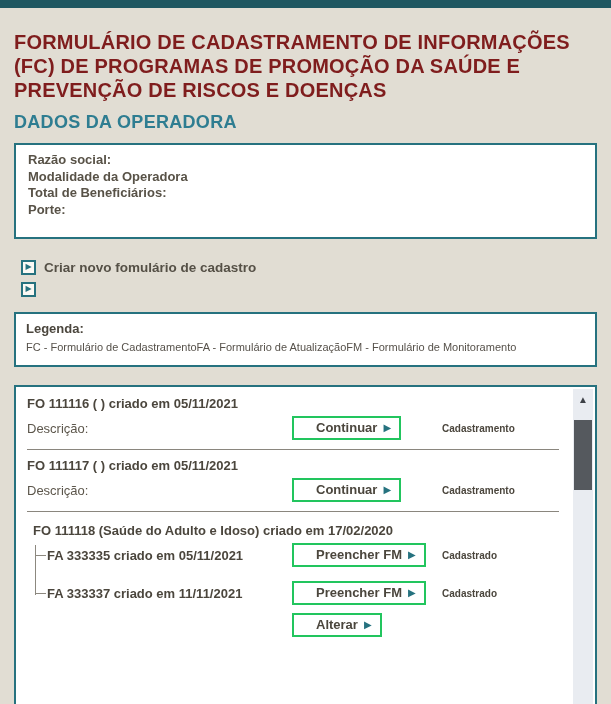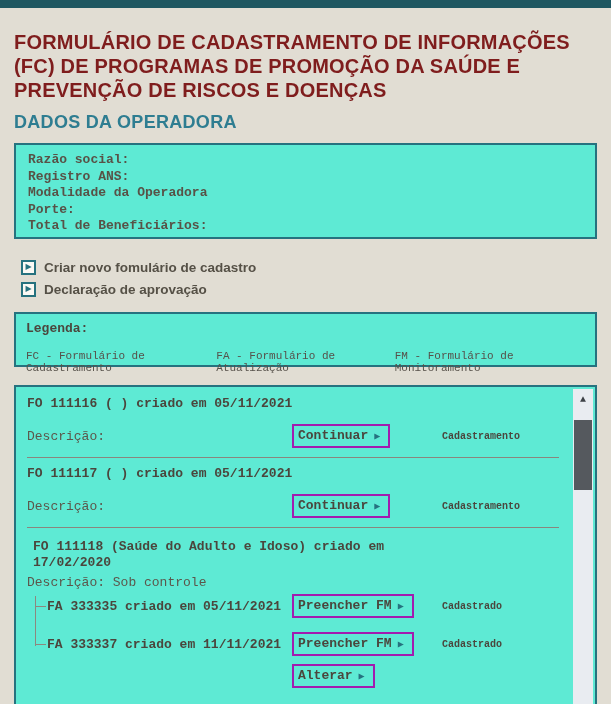--- a/index.html
+++ b/index.html
@@ -20,22 +20,21 @@
     color: #7f1d1d; letter-spacing: 0.2px;
   }
   h2.section-title {
     margin-top: 10px;
     font-size: 18px; font-weight: bold; color: #2e7d91;
     letter-spacing: 0.3px;
   }
 
   .box {
     border: 2px solid #26727f;
-    background: #5eead4;
-    font-family: Liberation Mono, monospace;
+    background: #ffffff;
   }
   .operadora {
     margin-top: 10px; height: 96px;
     padding: 7px 12px;
   }
   .operadora .field-label {
     font-size: 13px; font-weight: bold; color: #585247;
     line-height: 16.5px;
   }
 
@@ -54,50 +53,50 @@
   .action-link .action-label {
     font-size: 13.5px; font-weight: bold; color: #555046;
   }
 
   .legend-box {
     margin-top: 12px; height: 55px;
     padding: 7px 10px 2px 10px;
   }
   .legend-title { font-size: 13px; font-weight: bold; color: #4b463d; }
   .legend-row {
-    margin-top: 14px;
-    display: flex; justify-content: flex-end;
+    margin-top: 5px;
+    display: flex; justify-content: flex-start;
   }
   .legend-item { font-size: 11px; color: #56514a; }
 
   .list-panel {
     margin-top: 18px; height: 341px;
     position: relative; overflow: hidden;
   }
   .list-content {
     padding: 6px 36px 0 11px;
   }
   .entry-title {
     font-size: 13px; font-weight: bold; color: #4b463d;
     line-height: 16px; margin-top: 3px;
   }
   .entry-title-row {
     display: grid; grid-template-columns: 1fr auto 158px;
     align-items: center; margin-top: 3px; padding-left: 6px;
   }
   .entry-row {
     display: grid; grid-template-columns: 265px 150px 1fr;
-    align-items: center; min-height: 24px; margin-top: 12px;
+    align-items: center; min-height: 24px; margin-top: 4px;
   }
   .desc-text { font-size: 13px; color: #5c564b; }
   .status-text { font-size: 10px; font-weight: bold; color: #4b463d; }
   .btn {
     display: inline-flex; align-items: center;
-    border: 2px solid #a21caf; background: transparent;
-    padding: 2px 8px 3px 4px; cursor: pointer;
+    border: 2px solid #22c55e; background: transparent;
+    padding: 2px 8px 3px 22px; cursor: pointer;
     font-family: inherit;
     font-size: 13px; font-weight: bold; color: #4b463d;
     justify-self: start;
   }
   .btn .tri { color: #26727f; font-size: 10px; margin-left: 6px; }
   .divider {
     border-top: 1px solid #8a867e; margin: 9px 0 8px 0;
   }
   .fa-children {
     position: relative; margin-left: 8px; padding-left: 12px; margin-top: 4px;
@@ -156,38 +155,36 @@
 
 <div class="topbar"></div>
 
 <div class="content">
 
   <h1 class="page-title">FORMULÁRIO DE CADASTRAMENTO DE INFORMAÇÕES (FC) DE PROGRAMAS DE PROMOÇÃO DA SAÚDE E PREVENÇÃO DE RISCOS E DOENÇAS</h1>
   <h2 class="section-title">DADOS DA OPERADORA</h2>
 
   <div class="box operadora">
     <div class="field-label">Razão social:</div>
-    <div class="field-label">Registro ANS:</div>
     <div class="field-label">Modalidade da Operadora</div>
+    <div class="field-label">Total de Beneficiários:</div>
     <div class="field-label">Porte:</div>
-    <div class="field-label">Total de Beneficiários:</div>
   </div>
 
   <div class="actions">
     <div class="action-link">
       <span class="play-square">
           <span class="tri">▶</span>
         </span>
       <span class="action-label">Criar novo fomulário de cadastro</span>
     </div>
     <div class="action-link">
       <span class="play-square">
           <span class="tri">▶</span>
         </span>
-      <span class="action-label">Declaração de aprovação</span>
     </div>
   </div>
 
   <div class="box legend-box">
     <div class="legend-title">Legenda:</div>
     <div class="legend-row">
       <span class="legend-item">FC - Formulário de Cadastramento</span>
       <span class="legend-item">FA - Formulário de Atualização</span>
       <span class="legend-item">FM - Formulário de Monitoramento</span>
     </div>
@@ -215,21 +212,20 @@
             <span class="tri">▶</span>
         </button>
         <span class="status-text">Cadastramento</span>
       </div>
       <div class="divider"></div>
 
       <div class="entry-title-row">
         <span class="entry-title">FO 111118 (Saúde do Adulto e Idoso) criado em 17/02/2020</span>
         <span></span>
       </div>
-      <div class="desc-text" style="margin-top:4px;">Descrição: Sob controle</div>
 
       <div class="fa-children">
         <div class="child-row">
           <span class="child-label">FA 333335 criado em 05/11/2021</span>
           <button class="btn">
             <span>Preencher FM</span>
               <span class="tri">▶</span>
           </button>
           <span class="status-text">Cadastrado</span>
         </div>

